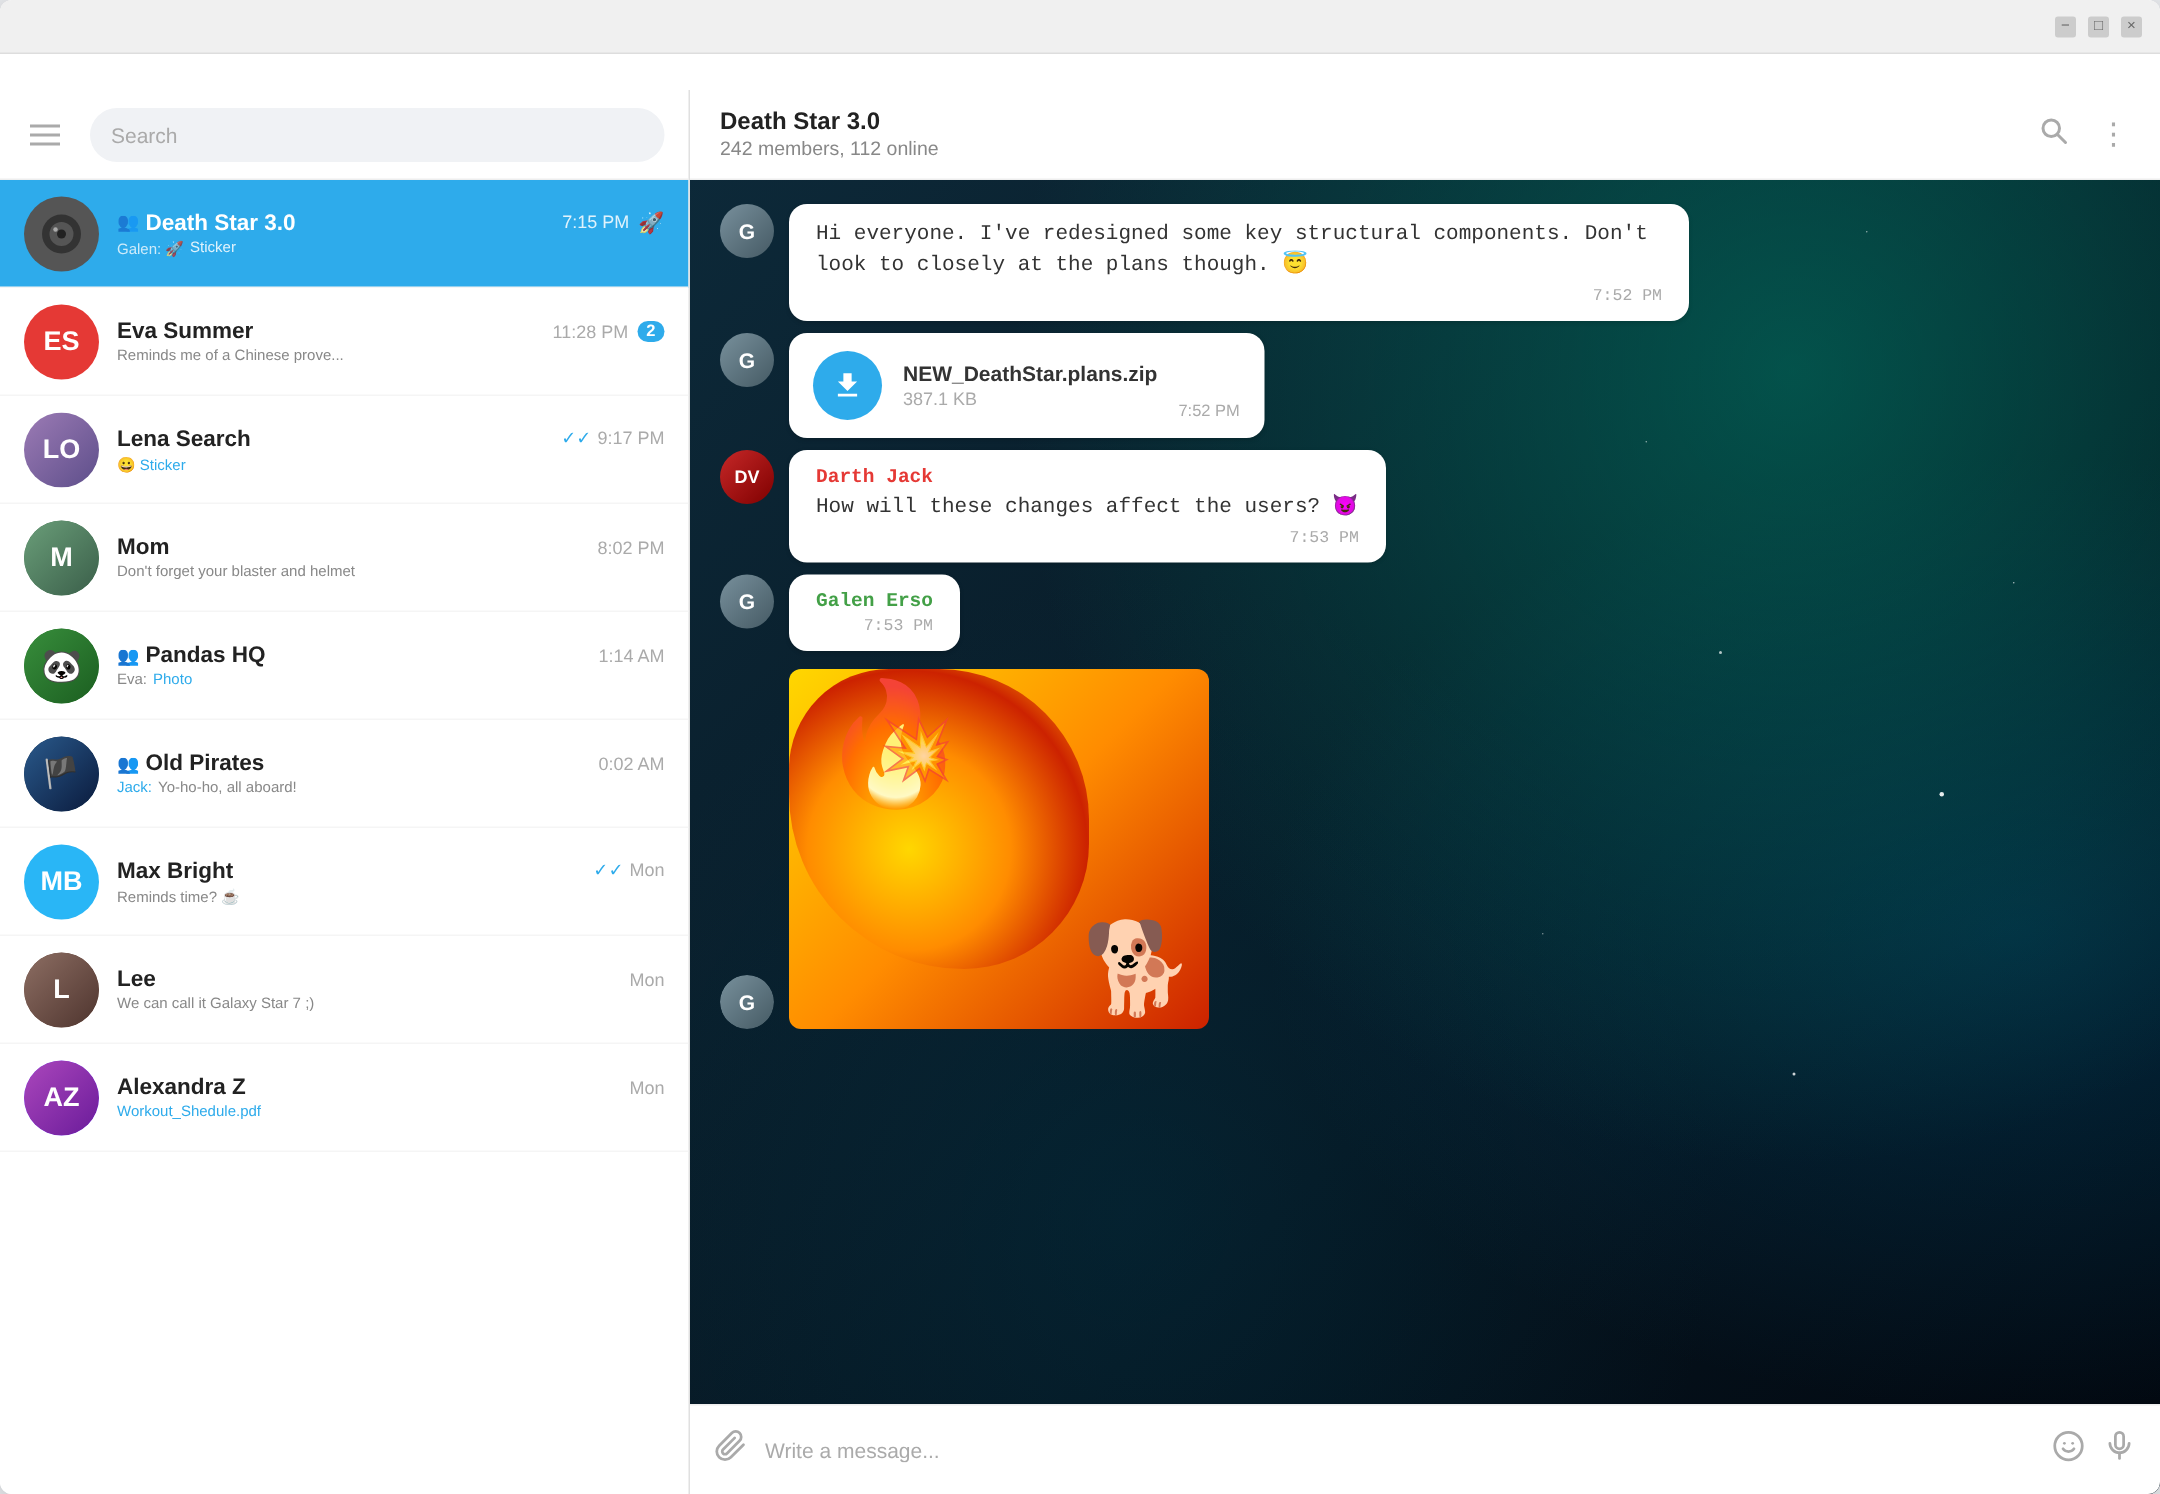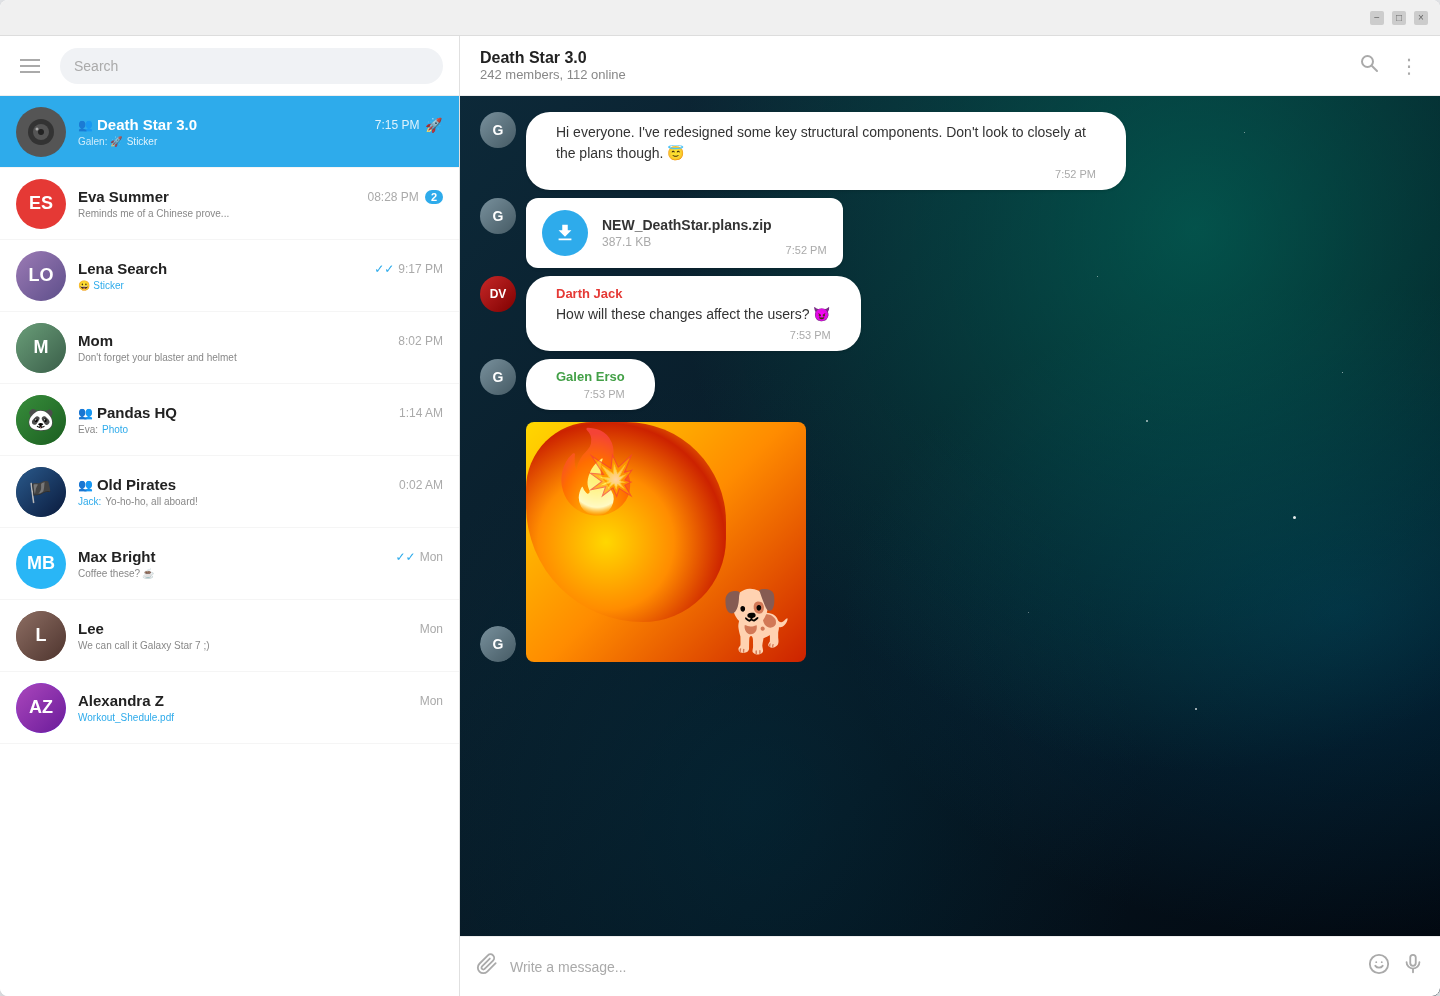--- a/index.html
+++ b/index.html
@@ -6,21 +6,21 @@
     body { font-family: -apple-system, BlinkMacSystemFont, 'Segoe UI', sans-serif; background: #e8eaed; width: 1440px; height: 996px; overflow: hidden; }
 
     .window { width: 1440px; height: 996px; background: #fff; border-radius: 8px; overflow: hidden; display: flex; flex-direction: column; box-shadow: 0 4px 20px rgba(0,0,0,0.2); }
 
     
     .title-bar { height: 36px; background: #f0f0f0; display: flex; align-items: center; justify-content: flex-end; padding: 0 12px; flex-shrink: 0; border-bottom: 1px solid #ddd; }
     .title-bar-buttons { display: flex; gap: 8px; }
     .title-bar-btn { width: 14px; height: 14px; border-radius: 2px; background: #ccc; border: none; cursor: pointer; display: flex; align-items: center; justify-content: center; font-size: 10px; color: #666; }
 
     
-    .main { display: flex; flex: 1; overflow: hidden; }
+    .main { display: flex; flex: 1; overflow: hidden; margin-top: 24px; }
 
     
     .sidebar { width: 460px; flex-shrink: 0; background: #fff; display: flex; flex-direction: column; border-right: 1px solid #e0e0e0; }
 
     .sidebar-header { height: 60px; display: flex; align-items: center; padding: 0 16px; gap: 16px; border-bottom: 1px solid #eee; flex-shrink: 0; }
 
     .hamburger-icon { display: flex; flex-direction: column; gap: 4px; cursor: pointer; padding: 4px; }
     .hamburger-icon span { width: 20px; height: 2px; background: #aaa; display: block; }
 
     .search-input-wrap { flex: 1; background: #f0f2f5; border-radius: 20px; display: flex; align-items: center; padding: 0 14px; height: 36px; }
@@ -53,21 +53,21 @@
 
     .chat-header { height: 60px; background: #fff; display: flex; align-items: center; padding: 0 20px; justify-content: space-between; flex-shrink: 0; position: relative; z-index: 10; border-bottom: 1px solid #eee; }
     .chat-header-info { display: flex; flex-direction: column; }
     .chat-header-name { font-size: 16px; font-weight: 700; color: #222; }
     .chat-header-sub { font-size: 13px; color: #888; }
     .chat-header-actions { display: flex; gap: 20px; align-items: center; }
     .header-icon-btn { background: none; border: none; cursor: pointer; color: #aaa; font-size: 18px; }
 
     .messages-area { flex: 1; overflow-y: auto; padding: 16px 20px; position: relative; z-index: 5; display: flex; flex-direction: column; gap: 8px; }
 
-    .msg-bubble { background: #fff; border-radius: 24px; padding: 10px 30px; max-width: 600px; box-shadow: 0 1px 3px rgba(0,0,0,0.15); position: relative; }
+    .msg-bubble { background: #fff; border-radius: 12px; padding: 10px 18px; max-width: 600px; box-shadow: 0 1px 3px rgba(0,0,0,0.15); position: relative; font-family: Liberation Mono, monospace; }
     .msg-text { font-size: 14px; color: #333; line-height: 1.5; }
     .msg-time { font-size: 11px; color: #aaa; text-align: right; margin-top: 4px; }
     .msg-sender-name { font-size: 13px; font-weight: 600; margin-bottom: 3px; }
     .msg-sender-red { color: #e53935; }
     .msg-sender-green { color: #43a047; }
 
     .file-bubble { background: #fff; border-radius: 12px; padding: 12px 16px; display: flex; align-items: center; gap: 14px; box-shadow: 0 1px 3px rgba(0,0,0,0.15); max-width: 450px; }
     .file-icon-circle { width: 46px; height: 46px; border-radius: 50%; background: #2eabeb; display: flex; align-items: center; justify-content: center; flex-shrink: 0; }
     .file-icon-circle svg { width: 22px; height: 22px; fill: #fff; }
     .file-info { flex: 1; }
@@ -146,21 +146,21 @@
             </div>
           </div>
         </div>
 
         <div class="chat-item">
           <div class="avatar" style="background:#e53935;">ES</div>
           <div class="chat-info">
             <div class="chat-name-row">
               <div class="chat-name">Eva Summer</div>
               <div style="display:flex;align-items:center;gap:6px;">
-                <span class="chat-time">08:28 PM</span>
+                <span class="chat-time">11:28 PM</span>
                 <span class="badge">2</span>
               </div>
             </div>
             <div class="chat-preview">Reminds me of a Chinese prove...</div>
           </div>
         </div>
 
         <div class="chat-item">
           <div class="avatar" style="background:#fef9c3;overflow:hidden;">
             <div style="width:50px;height:50px;background:linear-gradient(135deg,#9c7bb5,#5d4e8a);display:flex;align-items:center;justify-content:center;font-size:18px;font-weight:bold;color:#fff;">LO</div>
@@ -233,21 +233,21 @@
         <div class="chat-item">
           <div class="avatar" style="background:#29b6f6;">MB</div>
           <div class="chat-info">
             <div class="chat-name-row">
               <div class="chat-name">Max Bright</div>
               <div style="display:flex;align-items:center;gap:4px;">
                 <span class="check-icon">✓✓</span>
                 <span class="chat-time">Mon</span>
               </div>
             </div>
-            <div class="chat-preview">Coffee these? ☕</div>
+            <div class="chat-preview">Reminds time? ☕</div>
           </div>
         </div>
 
         <div class="chat-item">
           <div class="avatar" style="background:#6d4c41;">
             <div style="width:50px;height:50px;background:linear-gradient(135deg,#8d6e63,#4e342e);border-radius:50%;display:flex;align-items:center;justify-content:center;font-size:18px;font-weight:bold;color:#fff;">L</div>
           </div>
           <div class="chat-info">
             <div class="chat-name-row">
               <div class="chat-name">Lee</div>

